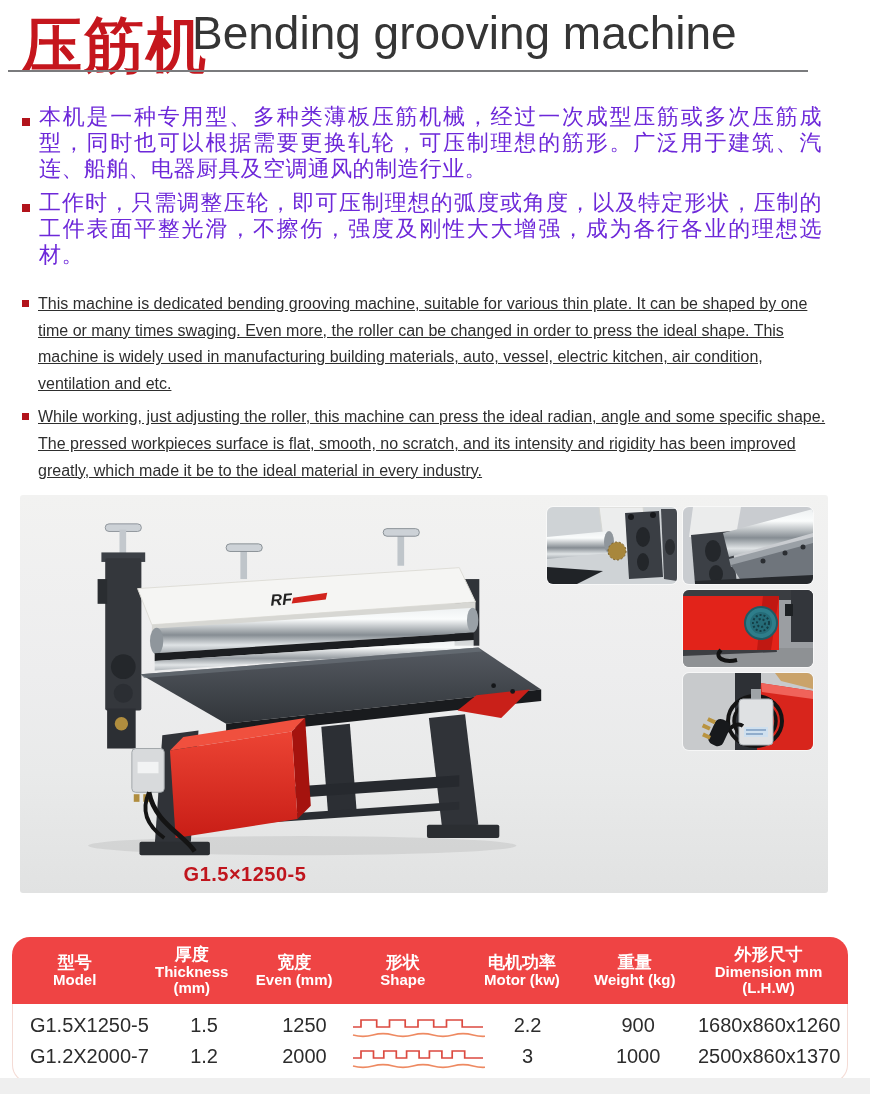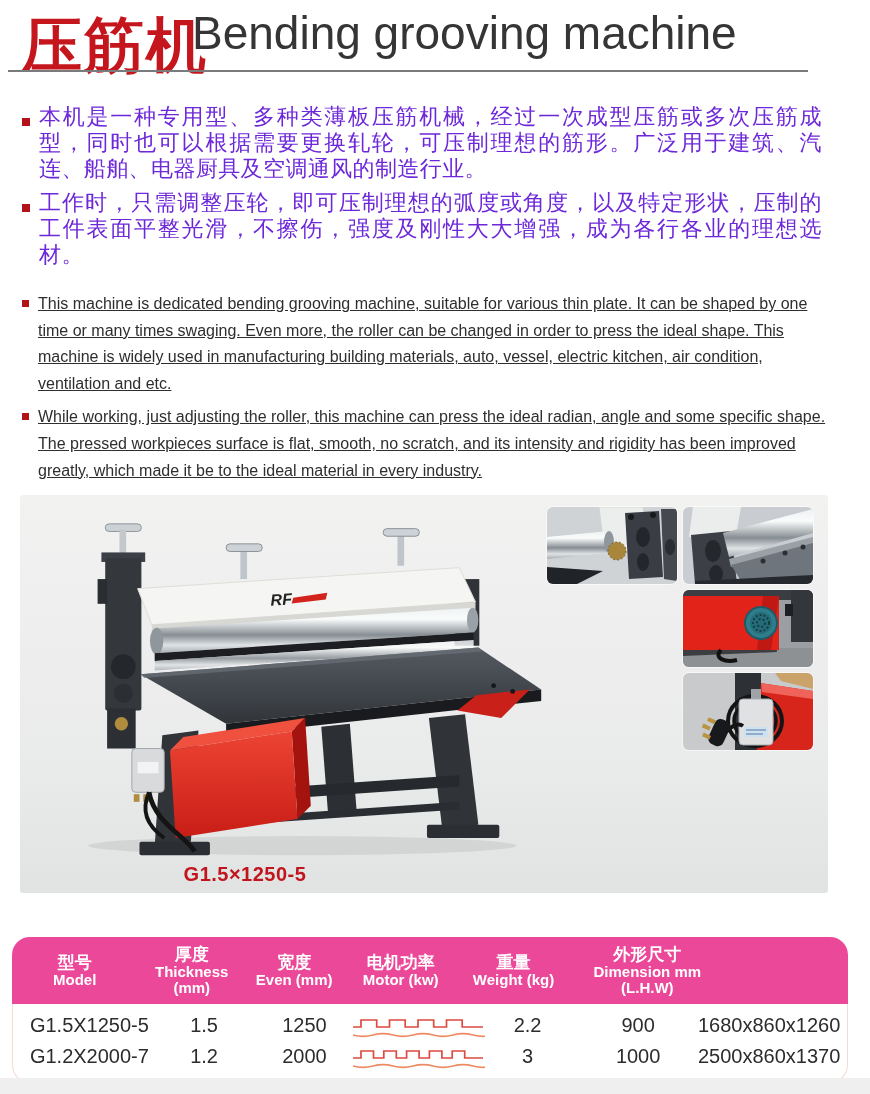--- a/index.html
+++ b/index.html
@@ -36,21 +36,21 @@
   .thumb{position:absolute;width:130px;height:77px;border-radius:6px;overflow:hidden;
          box-shadow:0 0 0 1px rgba(255,255,255,.55);}
   .thumb svg{display:block;}
   .thumb-1{left:547px;top:507px;}
   .thumb-2{left:683px;top:507px;}
   .thumb-3{left:683px;top:590px;}
   .thumb-4{left:683px;top:673px;}
 
   
   .spec{position:absolute;left:12px;top:937px;width:836px;}
-  .spec-head{display:flex;align-items:center;height:67px;background:#ec4899;
+  .spec-head{display:flex;align-items:center;height:67px;background:#ef4444;
              border-radius:18px 18px 0 0;color:#fff;text-align:center;}
   .col{box-sizing:border-box;}
   .c1{width:15%;} .c2{width:13%;} .c3{width:11.5%;} .c4{width:14.5%;}
   .c5{width:14%;} .c6{width:13%;} .c7{width:19%;}
   .h-zh{font-size:17px;font-weight:bold;line-height:19px;}
   .h-en{font-size:15px;font-weight:bold;line-height:16px;}
   .spec-body{background:#fff;border:1px solid #f4dbd5;border-top:none;
              border-radius:0 0 18px 18px;padding:6px 0 10px 0;}
   .row{display:flex;align-items:center;height:31px;text-align:center;
        font-size:20px;color:#2c2c2c;margin-left:15px;}
@@ -252,20 +252,24 @@
       </div>
       <div class="col c2">
         <div class="h-zh">厚度</div>
         <div class="h-en">Thickness</div>
         <div class="h-en">(mm)</div>
       </div>
       <div class="col c3">
         <div class="h-zh">宽度</div>
         <div class="h-en">Even (mm)</div>
       </div>
+      <div class="col c4">
+        <div class="h-zh">形状</div>
+        <div class="h-en">Shape</div>
+      </div>
       <div class="col c5">
         <div class="h-zh">电机功率</div>
         <div class="h-en">Motor (kw)</div>
       </div>
       <div class="col c6">
         <div class="h-zh">重量</div>
         <div class="h-en">Weight (kg)</div>
       </div>
       <div class="col c7">
         <div class="h-zh">外形尺寸</div>

